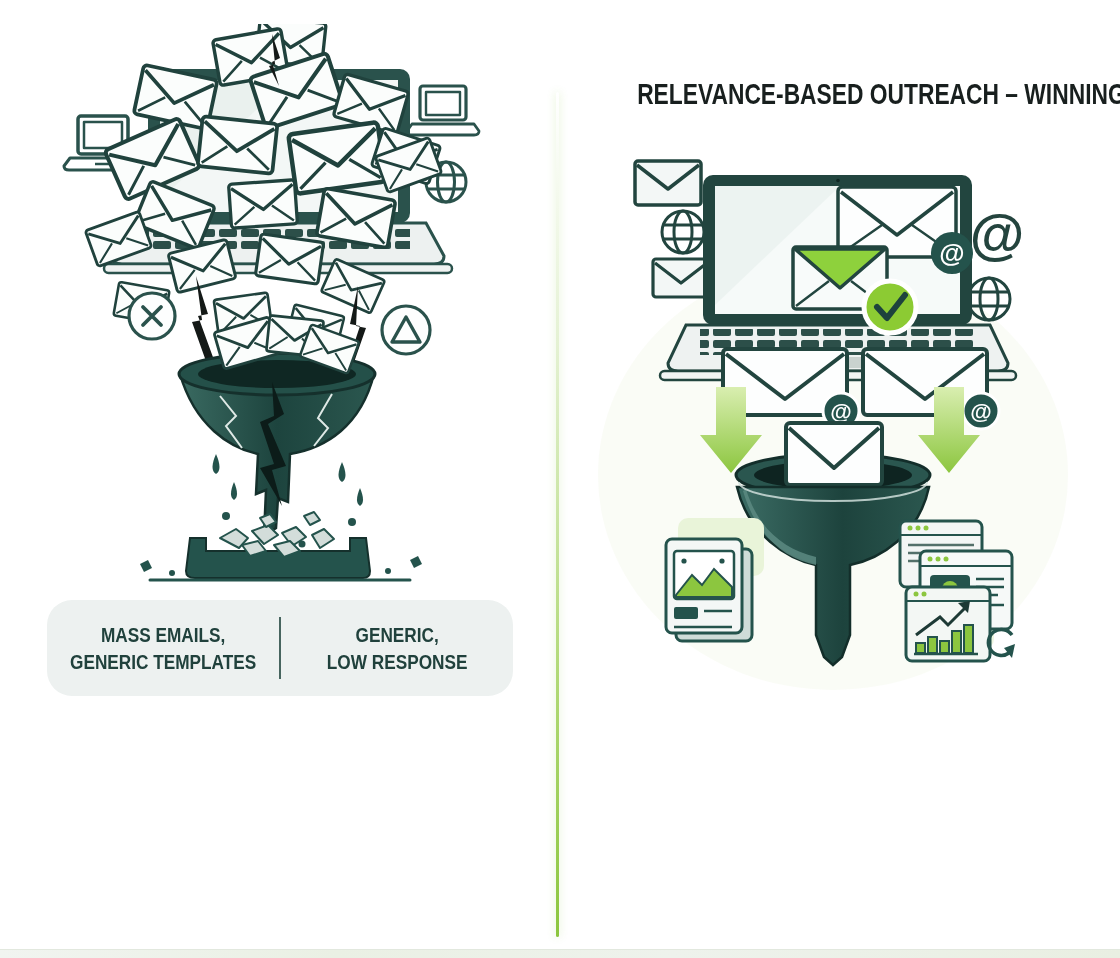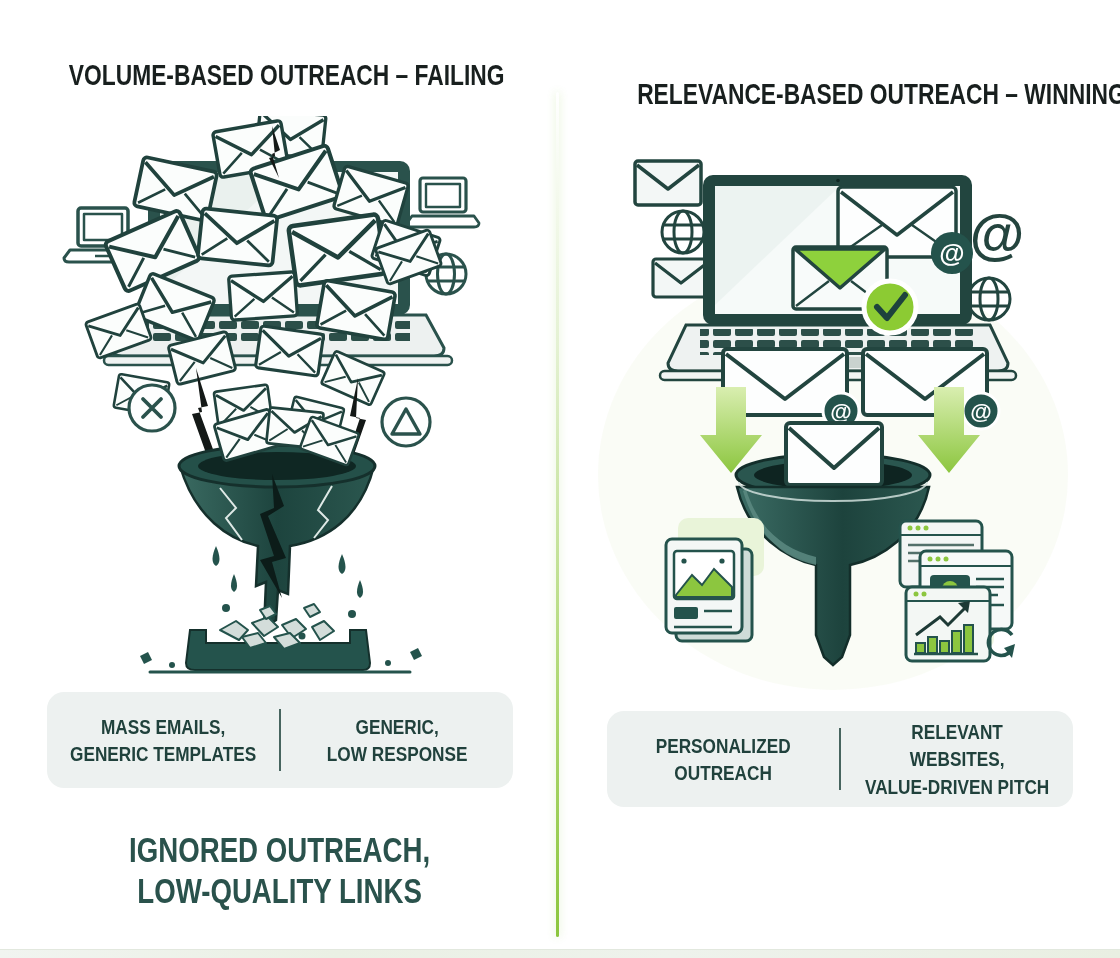--- a/index.html
+++ b/index.html
@@ -12,21 +12,21 @@
   .panel.left{left:0;}
   .panel.right{left:560px;margin-top:19px;}
   .title{
     margin-top:58px;text-align:center;font-size:30px;font-weight:800;
     color:#181f1e;letter-spacing:0px;white-space:nowrap;
   }
   .title .squeeze{display:inline-block;transform:scaleX(0.76);transform-origin:center;}
   .illus{display:block;margin:24px auto 0 auto;}
   .caption-box{
     position:relative;width:466px;height:96px;margin:14px auto 0 auto;
-    background:#edf1f0;border-radius:17px;
+    background:#edf1f0;border-radius:25px;
     display:flex;align-items:center;justify-content:space-between;
   }
   .caption-cell{
     flex:1;text-align:center;font-size:21px;font-weight:800;line-height:1.3;
     color:#20413c;white-space:pre-line;transform:scaleX(0.82);transform-origin:center;
   }
   .caption-divider{width:1.5px;height:62px;background:#47655f;flex:0 0 auto;}
   .statement{
     margin-top:42px;text-align:center;font-size:35px;font-weight:800;line-height:1.17;
     white-space:pre-line;
@@ -45,21 +45,20 @@
     background:linear-gradient(90deg,#f1f4f0,#eaf0e4 30%,#eef2ec 60%,#e9efe2);
     border-top:1px solid #e2e8de;
   }
 </style>
 </head>
 <body>
 
 <div class="canvas">
 
   <div class="panel left">
-    <div class="title"><span class="squeeze">VOLUME-BASED OUTREACH – FAILING</span></div>
 
     <svg class="illus" width="520" height="562" viewBox="0 0 520 562">
       <defs>
         <g id="envL">
           <rect x="0" y="0" width="60" height="40" rx="3" fill="#fbfdfc" stroke="#20423d" stroke-width="3"></rect>
           <path d="M2,4 L30,25 L58,4" fill="none" stroke="#20423d" stroke-width="3" stroke-linejoin="round"></path>
           <path d="M3,37 L22,22 M57,37 L38,22" stroke="#20423d" stroke-width="2.2" fill="none"></path>
         </g>
         <pattern id="keysL" width="22" height="12" patternUnits="userSpaceOnUse">
           <rect x="1" y="1" width="18" height="8" rx="2" fill="#2c4f49"></rect>
@@ -182,22 +181,20 @@
     </svg>
 
     <div class="caption-box">
       <div class="caption-cell">MASS EMAILS,
 GENERIC TEMPLATES</div>
       <div class="caption-divider"></div>
       <div class="caption-cell">GENERIC,
 LOW RESPONSE</div>
     </div>
 
-    <div class="statement fail"><span class="squeeze">IGNORED OUTREACH,
-LOW-QUALITY LINKS</span></div>
   </div>
 
   <div class="panel right">
     <div class="title"><span class="squeeze">RELEVANCE-BASED OUTREACH – WINNING</span></div>
 
     <svg class="illus" width="520" height="562" viewBox="0 0 520 562">
       <defs>
         <pattern id="keysR" width="22" height="12" patternUnits="userSpaceOnUse">
           <rect x="1" y="1" width="18" height="8" rx="2" fill="#2c4f49"></rect>
         </pattern>
@@ -349,25 +346,18 @@
           <rect x="384" y="490" width="9" height="28"></rect>
         </g>
         <line x1="334" y1="519" x2="398" y2="519" stroke="#24534c" stroke-width="2.5"></line>
         <path d="M336,500 L360,482 L368,490 L386,472" fill="none" stroke="#1d3a35" stroke-width="3"></path>
         <path d="M378,468 L390,466 L388,478 Z" fill="#1d3a35"></path>
       </g>
       <path d="M432,500 a13,13 0 1 0 -3,18" fill="none" stroke="#24534c" stroke-width="3.5"></path>
       <path d="M424,513 L432,523 L435,509 Z" fill="#24534c"></path>
     </svg>
 
-    <div class="caption-box">
-      <div class="caption-cell">PERSONALIZED
-OUTREACH</div>
-      <div class="caption-divider"></div>
-      <div class="caption-cell">RELEVANT WEBSITES,
-VALUE-DRIVEN PITCH</div>
-    </div>
 
   </div>
 
   <div class="center-divider"></div>
   <div class="bottom-strip"></div>
 </div>
 
 </body></html>

